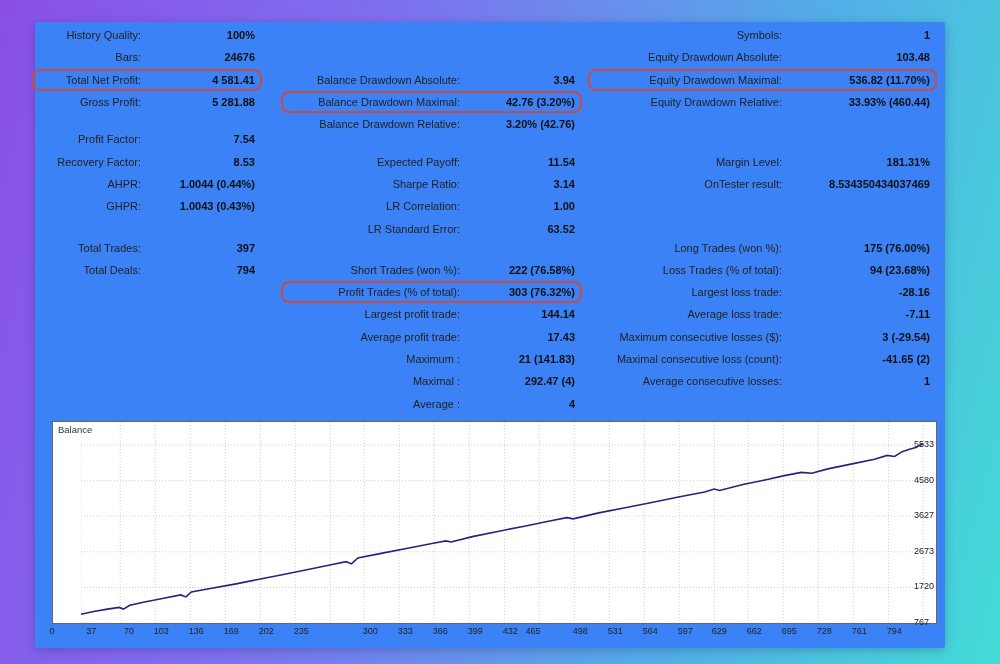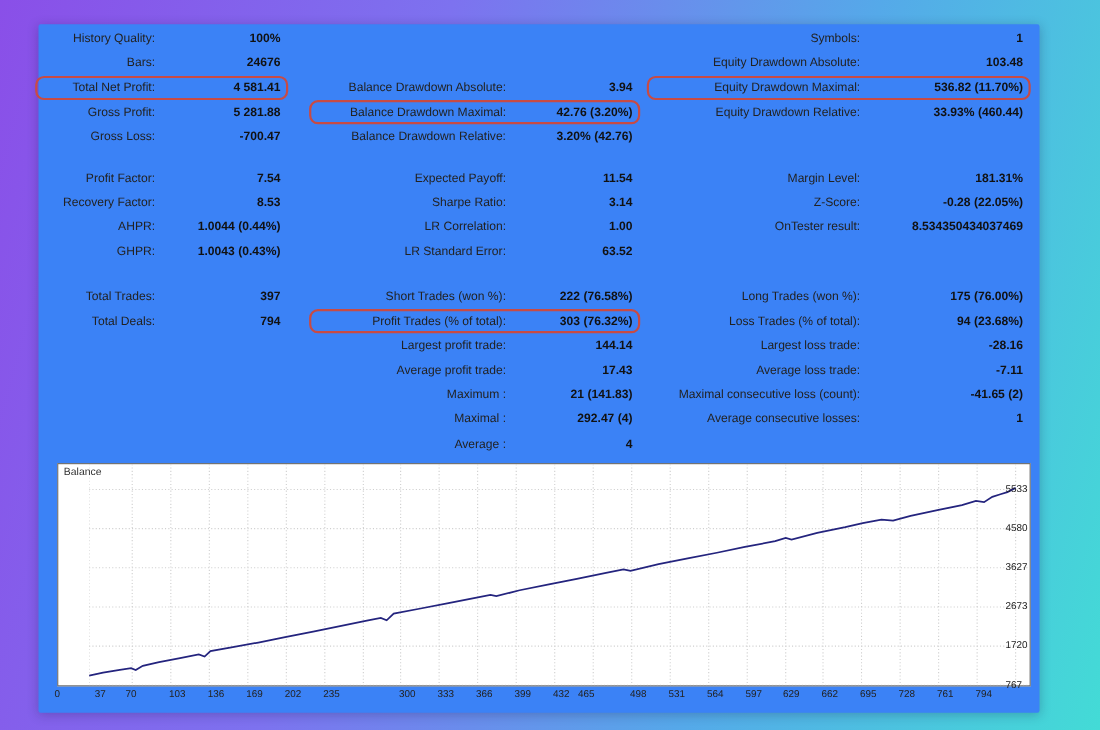--- a/index.html
+++ b/index.html
@@ -64,24 +64,20 @@
           <span class="val">24676</span>
         </div>
         <div class="row boxed">
           <span class="lbl">Total Net Profit:</span>
           <span class="val">4 581.41</span>
         </div>
         <div class="row">
           <span class="lbl">Gross Profit:</span>
           <span class="val">5 281.88</span>
         </div>
-        <div class="row">
-          <span class="lbl">Gross Loss:</span>
-          <span class="val">-700.47</span>
-        </div>
       </div>
       <div class="block b1">
         <div class="row">
           <span class="lbl">Profit Factor:</span>
           <span class="val">7.54</span>
         </div>
         <div class="row">
           <span class="lbl">Recovery Factor:</span>
           <span class="val">8.53</span>
         </div>
@@ -199,24 +195,20 @@
           <span class="lbl"></span>
           <span class="val"></span>
         </div>
       </div>
       <div class="block b1">
         <div class="row">
           <span class="lbl">Margin Level:</span>
           <span class="val">181.31%</span>
         </div>
         <div class="row">
-          <span class="lbl">Z-Score:</span>
-          <span class="val">-0.28 (22.05%)</span>
-        </div>
-        <div class="row">
           <span class="lbl">OnTester result:</span>
           <span class="val">8.534350434037469</span>
         </div>
         <div class="row">
           <span class="lbl"></span>
           <span class="val"></span>
         </div>
       </div>
       <div class="block b2">
         <div class="row">
@@ -227,20 +219,24 @@
           <span class="lbl">Loss Trades (% of total):</span>
           <span class="val">94 (23.68%)</span>
         </div>
         <div class="row">
           <span class="lbl">Largest loss trade:</span>
           <span class="val">-28.16</span>
         </div>
         <div class="row">
           <span class="lbl">Average loss trade:</span>
           <span class="val">-7.11</span>
+        </div>
+        <div class="row">
+          <span class="lbl">Maximum consecutive losses ($):</span>
+          <span class="val">3 (-29.54)</span>
         </div>
         <div class="row">
           <span class="lbl">Maximal consecutive loss (count):</span>
           <span class="val">-41.65 (2)</span>
         </div>
         <div class="row">
           <span class="lbl">Average consecutive losses:</span>
           <span class="val">1</span>
         </div>
       </div>
@@ -288,21 +284,21 @@
       <span class="ytick" style="top: 417.039px;">5533</span>
       <span class="ytick" style="top: 452.623px;">4580</span>
       <span class="ytick" style="top: 488.208px;">3627</span>
       <span class="ytick" style="top: 523.83px;">2673</span>
       <span class="ytick" style="top: 559.415px;">1720</span>
       <span class="ytick" style="top: 595px;">767</span>
     </div>
   <div id="x-labels">
       <span class="xtick" style="left: 4px;">0</span>
       <span class="xtick" style="left: 43.2494px;">37</span>
-      <span class="xtick" style="left: 71px; text-align: center;">70</span>
+      <span class="xtick" style="left: 81px; text-align: center;">70</span>
       <span class="xtick" style="left: 113.262px;">103</span>
       <span class="xtick" style="left: 148.268px;">136</span>
       <span class="xtick" style="left: 183.274px;">169</span>
       <span class="xtick" style="left: 218.28px;">202</span>
       <span class="xtick" style="left: 253.287px;">235</span>
       <span class="xtick" style="left: 287.232px; margin-top: 41px;">267</span>
       <span class="xtick" style="left: 322.238px;">300</span>
       <span class="xtick" style="left: 357.244px;">333</span>
       <span class="xtick" style="left: 392.251px;">366</span>
       <span class="xtick" style="left: 427.257px;">399</span>

